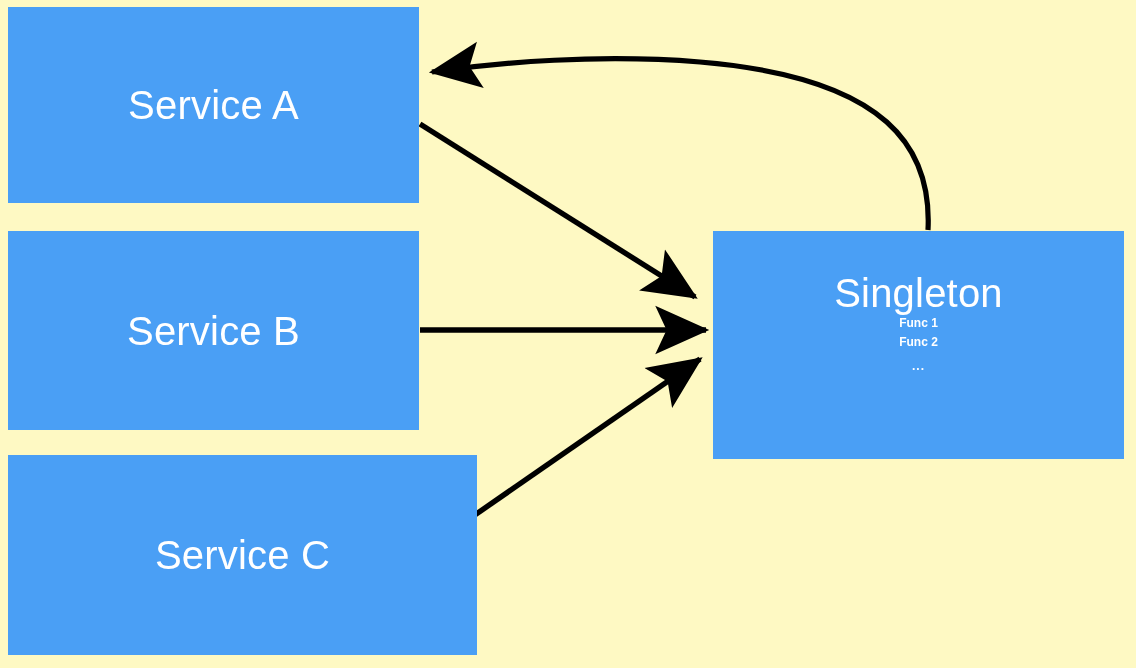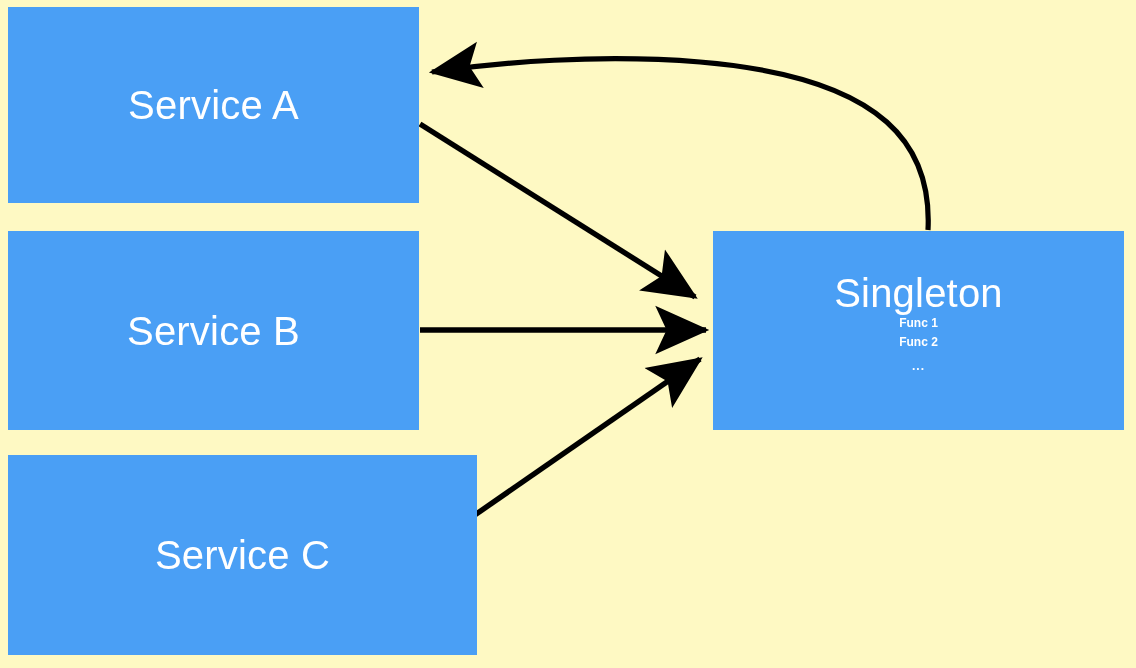--- a/index.html
+++ b/index.html
@@ -44,21 +44,21 @@
     white-space: nowrap;
   }
   .node-sub.ellipsis {
     margin-top: 6px;
     letter-spacing: 1px;
   }
   #svc-a { left: 8px;  top: 7px;   width: 411px; height: 196px; }
   #svc-b { left: 8px;  top: 231px; width: 411px; height: 199px; text-align: right; }
   #svc-c { left: 8px;  top: 455px; width: 469px; height: 200px; }
   #singleton {
-    left: 713px; top: 231px; width: 411px; height: 199px;
+    left: 713px; top: 231px; width: 411px; height: 228px;
     justify-content: flex-start;
     padding-top: 41px;
   }
   #edges {
     position: absolute;
     left: 0; top: 0;
     width: 1136px;
     height: 668px;
     pointer-events: none;
   }

